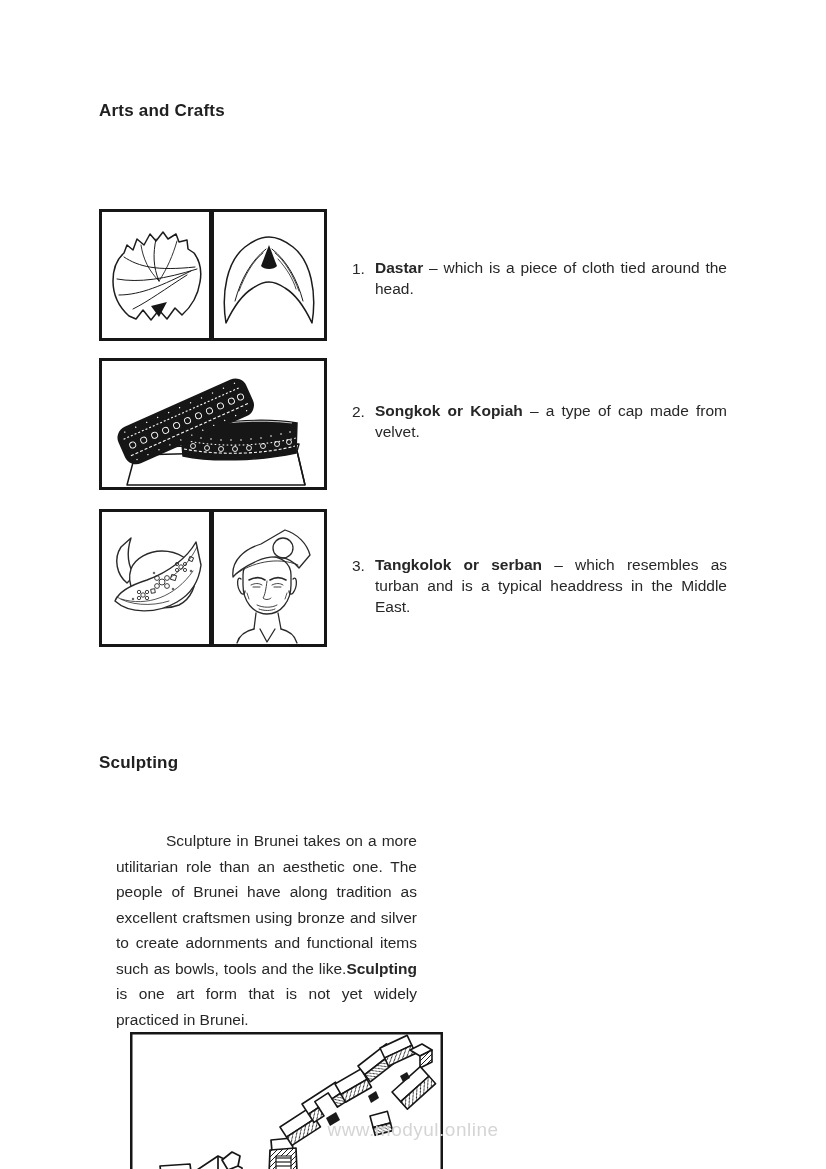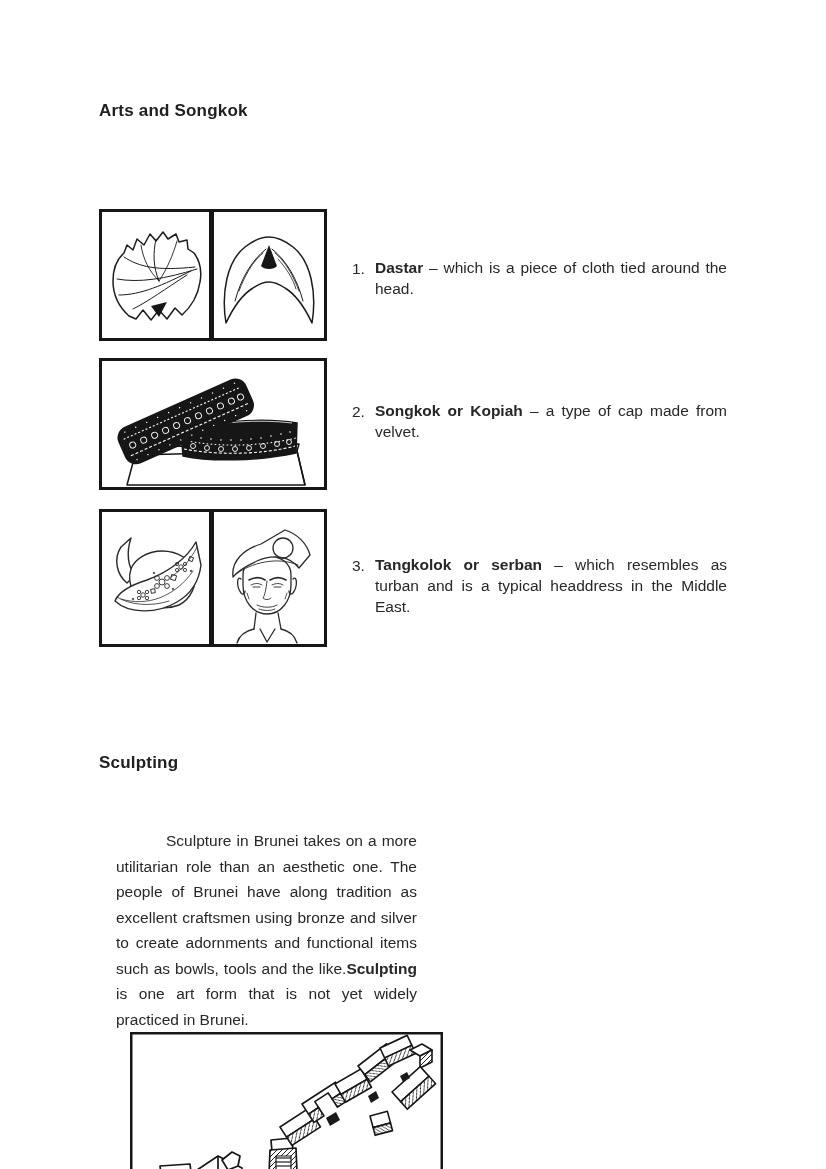--- a/index.html
+++ b/index.html
@@ -34,21 +34,21 @@
   .watermark{left:0;width:826px;text-align:center;font-size:19px;color:#d5d5d5;letter-spacing:.5px;}
   b{font-weight:bold;}
   i{font-style:italic;}
   svg{display:block;}
 </style>
 </head>
 <body>
 
 <div class="page">
 
-  <h2 class="section-heading abs" style="left:99px;top:101px;">Arts and Songkok</h2>
+  <h2 class="section-heading abs" style="left:99px;top:101px;">Arts and Crafts</h2>
 
 
   <div class="row abs" style="left:99px;top:209px;">
     <div class="fig">
       <svg viewBox="0 0 228 132" width="228" height="132" aria-hidden="true">
         <rect x="1.5" y="1.5" width="225" height="129" fill="#fff" stroke="#161616" stroke-width="3"></rect>
         <rect x="110" y="3" width="5" height="126" fill="#161616"></rect>
         <g stroke="#1c1c1c" fill="none" stroke-width="1.5" stroke-linejoin="round" stroke-linecap="round">
           <path fill="#fff" d="M30,107 C20,98 14,86 14,72 C14,60 18,50 25,44 L28,36 L34,41 L38,30 L45,36 L51,25 L57,32 L64,23 L69,30 L77,25 L80,33 L88,31 L89,40 L95,44 C101,52 103,62 101,73 C99,86 92,98 83,106 L76,99 L68,110 L60,101 L52,111 L44,101 L37,110 Z"></path>
           <path fill="#161616" stroke="none" d="M52,97 L68,93 L60,108 Z"></path>
@@ -317,14 +317,15 @@
             <path d="M0,12 h18 v8 h-18 z" fill="url(#p-hatch2)"></path>
           </g>
           <polygon points="196,86 206,80 210,88 200,94" fill="#1a1a1a" stroke="none"></polygon>
           <polygon points="238,64 246,59 249,66 241,71" fill="#1a1a1a" stroke="none"></polygon>
           <polygon points="270,44 277,40 280,46 273,50" fill="#1a1a1a" stroke="none"></polygon>
         </g>
       </svg>
     </div>
   </div>
 
+  <div class="watermark abs" style="top:1119px;">www.modyul.online</div>
 
 </div>
 
 </body></html>

